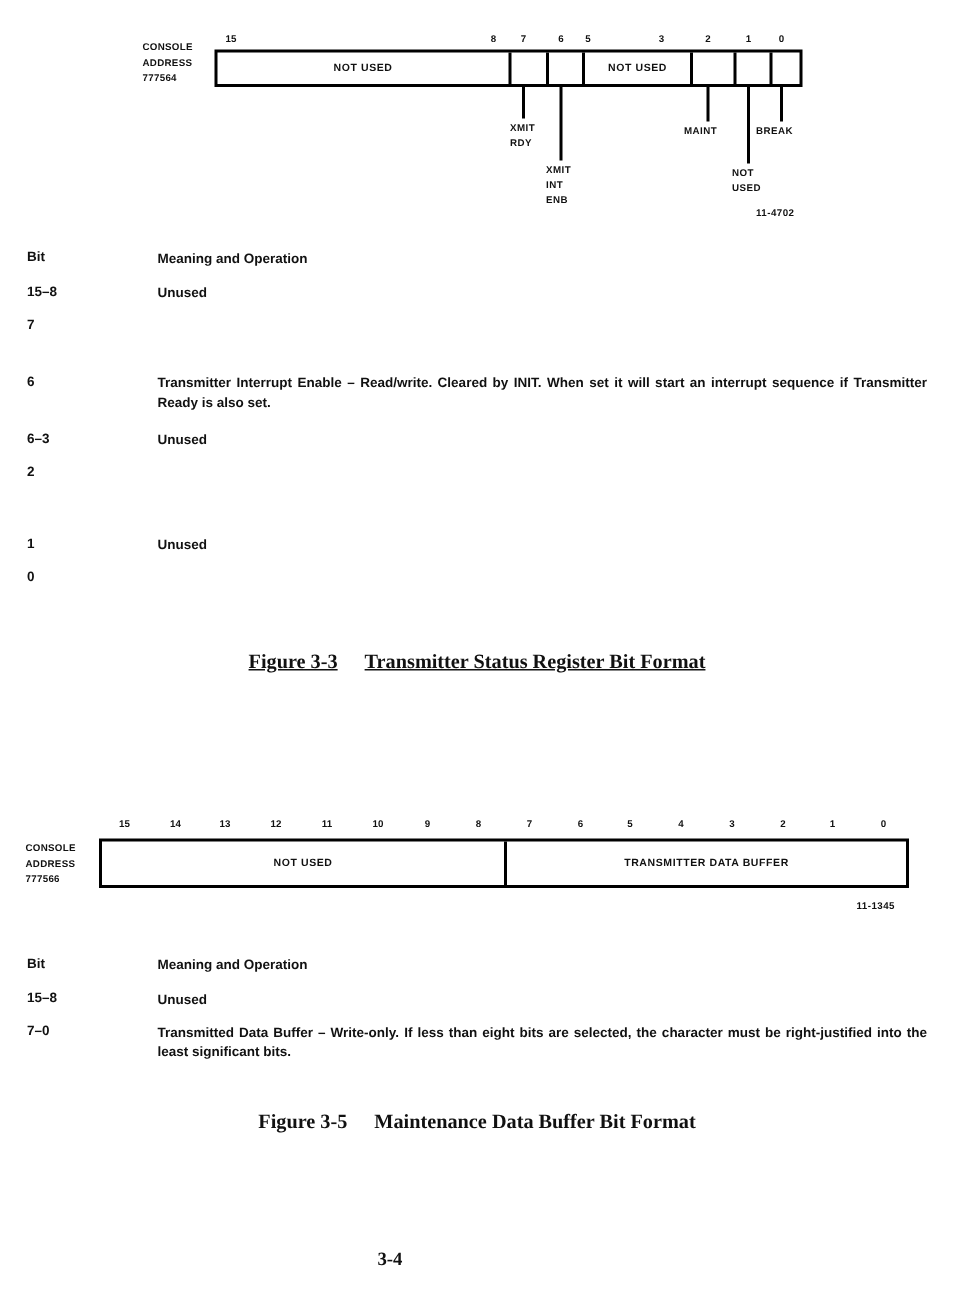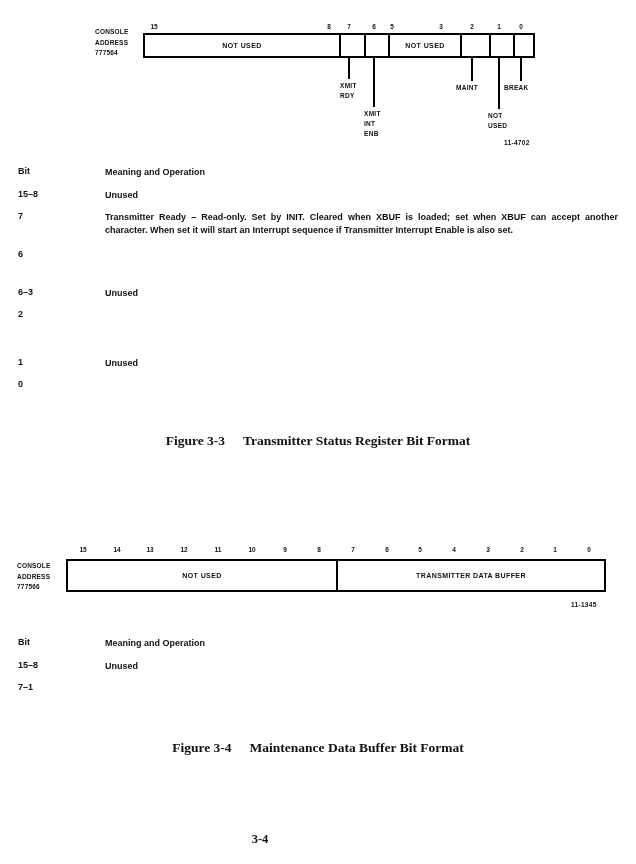--- a/index.html
+++ b/index.html
@@ -95,41 +95,41 @@
   <div class="bit-row" style="top:166px;">
     <span class="bit-col">Bit</span>
     <span class="meaning-col" style="text-align:left;">Meaning and Operation</span>
   </div>
   <div class="bit-row" style="top:189px;">
     <span class="bit-col">15–8</span>
     <span class="meaning-col" style="text-align:left;">Unused</span>
   </div>
   <div class="bit-row" style="top:211px;">
     <span class="bit-col">7</span>
-    <span class="meaning-col">Transmitter Ready – Read-only. Set by INIT. Cleared when XBUF is loaded; set when XBUF can accept another character. When set it will start an Interrupt sequence if Transmitter Interrupt Enable is also set.</span>
   </div>
   <div class="bit-row" style="top:249px;">
     <span class="bit-col">6</span>
+    <span class="meaning-col">Transmitter Interrupt Enable – Read/write. Cleared by INIT. When set it will start an interrupt sequence if Transmitter Ready is also set.</span>
   </div>
   <div class="bit-row" style="top:287px;">
     <span class="bit-col">6–3</span>
     <span class="meaning-col" style="text-align:left;">Unused</span>
   </div>
   <div class="bit-row" style="top:309px;">
     <span class="bit-col">2</span>
   </div>
   <div class="bit-row" style="top:357px;">
     <span class="bit-col">1</span>
     <span class="meaning-col" style="text-align:left;">Unused</span>
   </div>
   <div class="bit-row" style="top:379px;">
     <span class="bit-col">0</span>
   </div>
 
-  <div class="fig-caption" style="top:433px;">
+  <div class="fig-caption" style="top:433px;text-decoration:underline;">
     <span class="fig-label">Figure 3-3</span><span>Transmitter Status Register Bit Format</span>
   </div>
 
   <div class="diagram">
     <div class="console-label" style="left:17px; top:561px;">
       <div>CONSOLE</div>
       <div>ADDRESS</div>
       <div>777566</div>
     </div>
 
@@ -160,22 +160,23 @@
 
   <div class="bit-row" style="top:637px;">
     <span class="bit-col">Bit</span>
     <span class="meaning-col" style="text-align:left;">Meaning and Operation</span>
   </div>
   <div class="bit-row" style="top:660px;">
     <span class="bit-col">15–8</span>
     <span class="meaning-col" style="text-align:left;">Unused</span>
   </div>
   <div class="bit-row" style="top:682px;">
-    <span class="bit-col">7–1</span>
+    <span class="bit-col">7–0</span>
+    <span class="meaning-col">Transmitted Data Buffer – Write-only. If less than eight bits are selected, the character must be right-justified into the least significant bits.</span>
   </div>
 
   <div class="fig-caption" style="top:740px;">
-    <span class="fig-label">Figure 3-4</span><span>Maintenance Data Buffer Bit Format</span>
+    <span class="fig-label">Figure 3-5</span><span>Maintenance Data Buffer Bit Format</span>
   </div>
 
   <div class="page-num">3-4</div>
 
 </div>
 
 </body></html>

